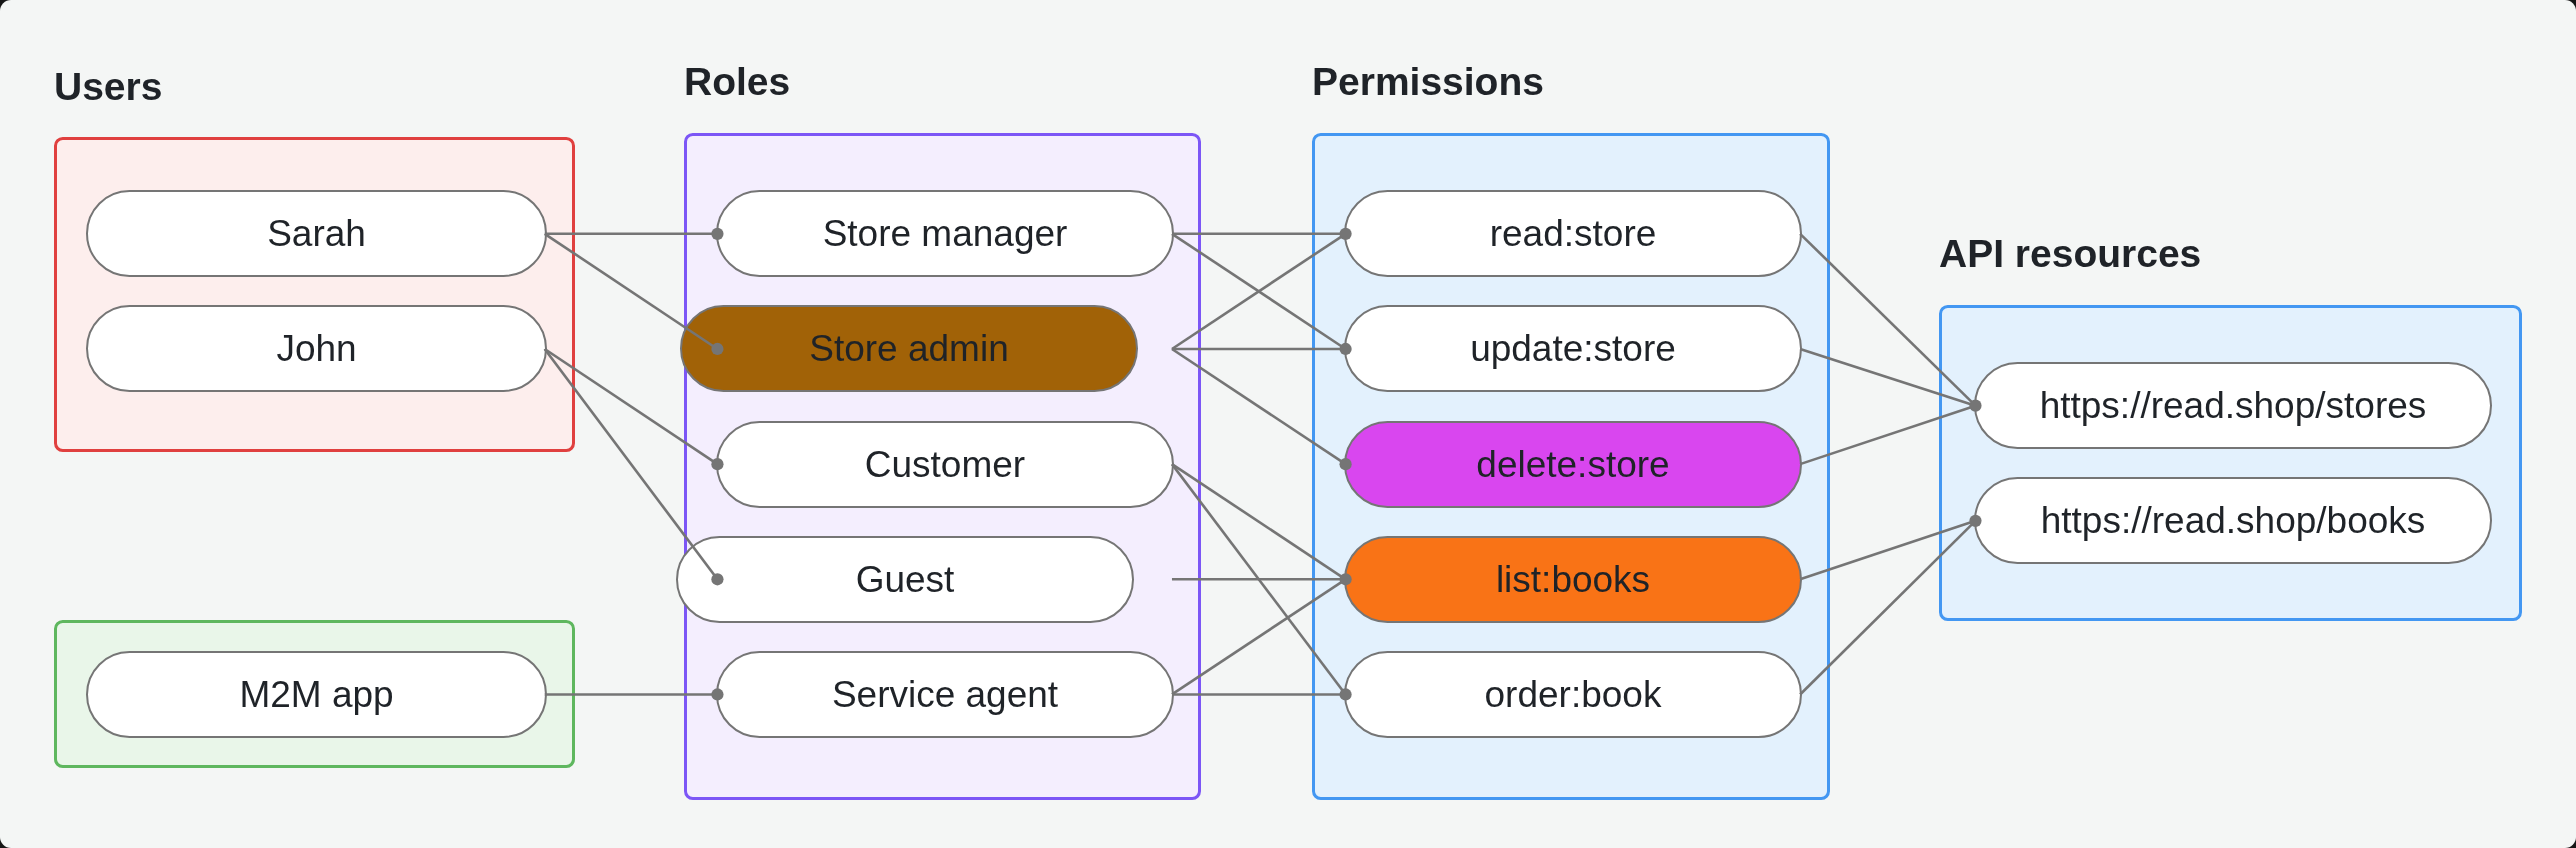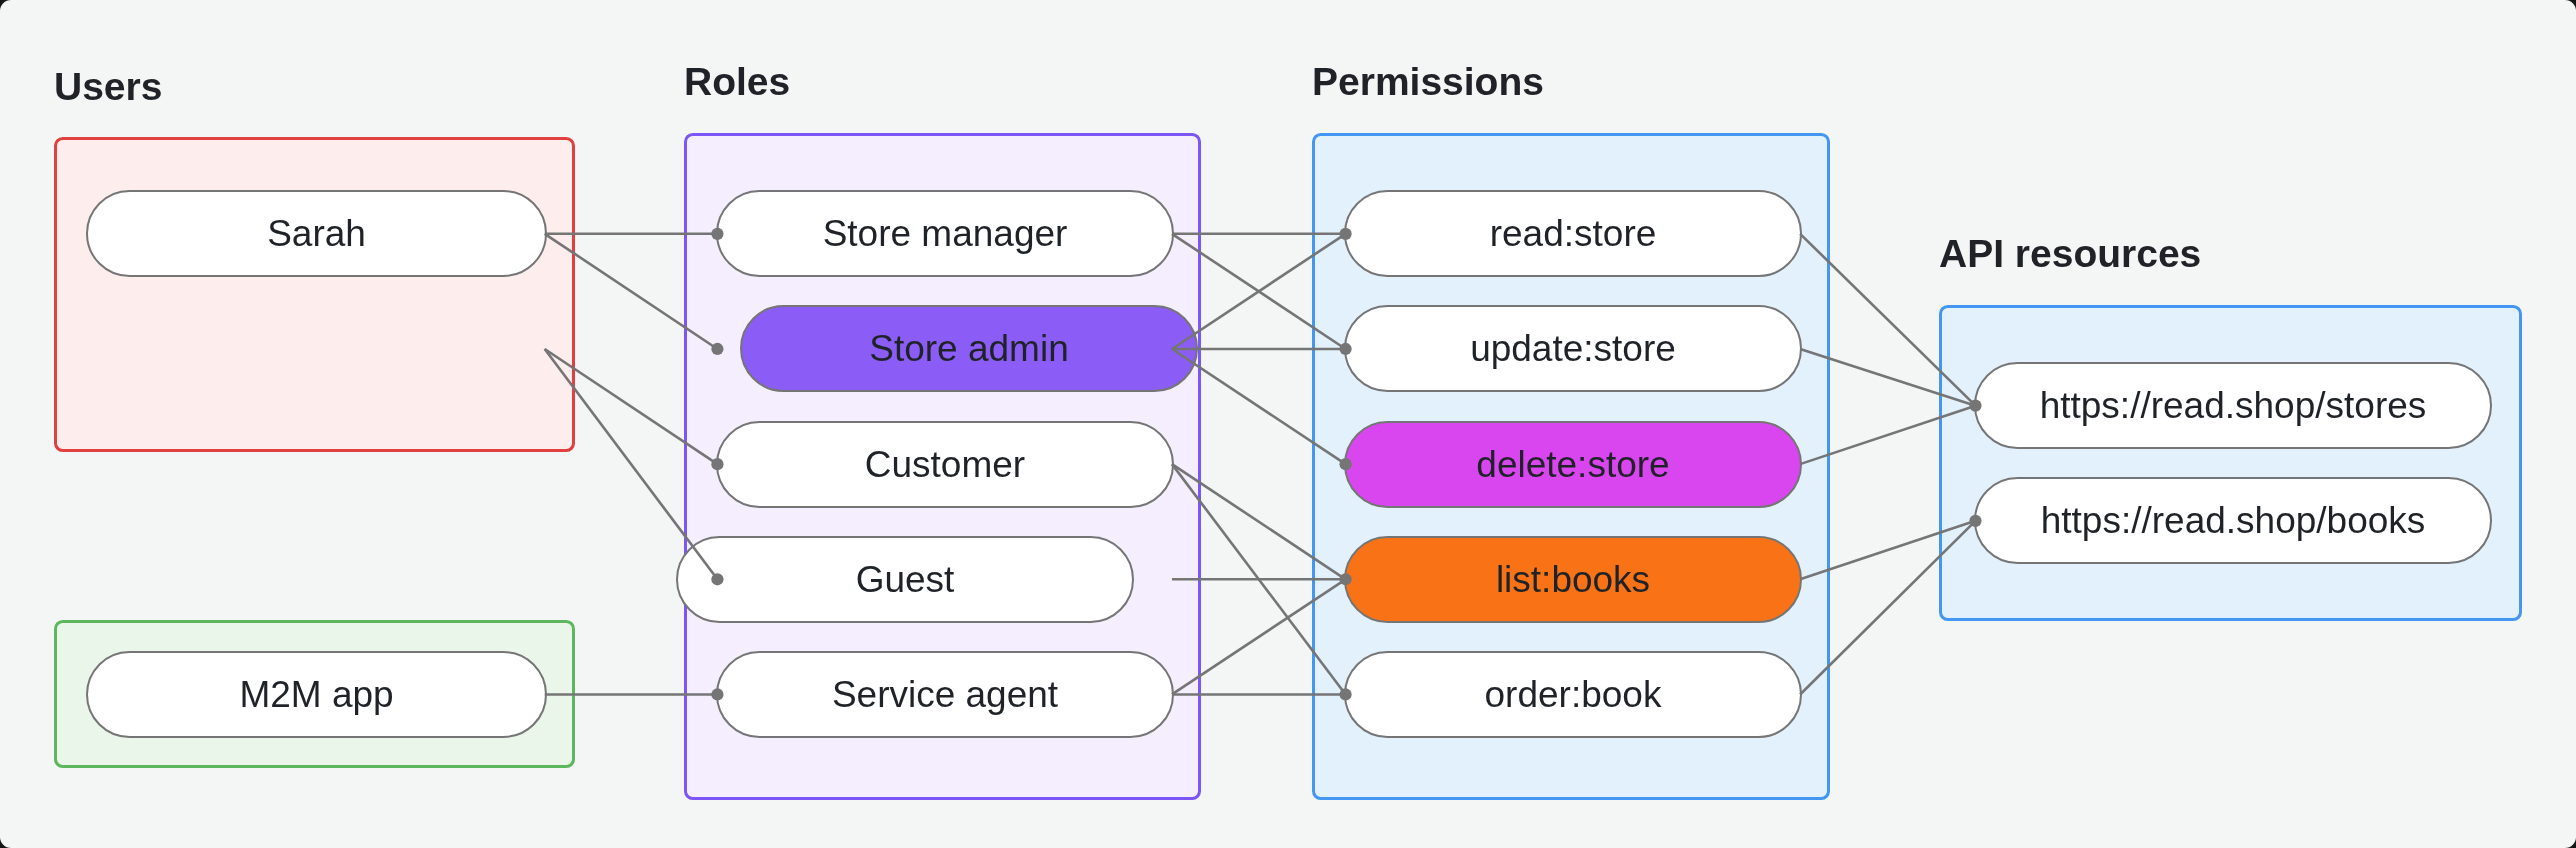--- a/index.html
+++ b/index.html
@@ -96,24 +96,25 @@
   <div class="group-label" style="left:1312px;top:59px;">Permissions</div>
   <div class="group-label" style="left:1939px;top:231px;">API resources</div>
 
   <div class="group-box" style="left: 54px; top: 137px; width: 521px; height: 315px; border-color: rgb(224, 64, 63); background: rgb(253, 238, 237);"></div>
   <div class="group-box" style="left: 54px; top: 620px; width: 521px; height: 148px; border-color: rgb(94, 183, 94); background: rgb(233, 246, 233);"></div>
   <div class="group-box" style="left: 684px; top: 133px; width: 517px; height: 667px; border-color: rgb(124, 86, 246); background: rgb(244, 238, 254);"></div>
   <div class="group-box" style="left: 1312px; top: 133px; width: 518px; height: 667px; border-color: rgb(67, 151, 242); background: rgb(227, 241, 253);"></div>
   <div class="group-box" style="left: 1939px; top: 305px; width: 583px; height: 316px; border-color: rgb(67, 151, 242); background: rgb(227, 241, 253);"></div>
 
   <div class="node" id="n-sarah" style="left: 86px; top: 190px; width: 461px; border-color: rgb(117, 117, 117); background: rgb(255, 255, 255);">Sarah</div>
+  <div class="node" id="n-john" style="left: 86px; top: 305px; width: 461px; border-color: rgb(117, 117, 117); background: rgb(255, 255, 255);">John</div>
   <div class="node" id="n-m2m_app" style="left: 86px; top: 651px; width: 461px; border-color: rgb(117, 117, 117); background: rgb(255, 255, 255);">M2M app</div>
 
   <div class="node" id="n-store_manager" style="left: 716px; top: 190px; width: 458px; border-color: rgb(117, 117, 117); background: rgb(255, 255, 255);">Store manager</div>
-  <div class="node" id="n-store_admin" style="left: 740px; top: 305px; width: 458px; border-color: rgb(117, 117, 117); background: #8b5cf6;">Store admin</div>
+  <div class="node" id="n-store_admin" style="left: 680px; top: 305px; width: 458px; border-color: rgb(117, 117, 117); background: #a16207;">Store admin</div>
   <div class="node" id="n-customer" style="left: 716px; top: 421px; width: 458px; border-color: rgb(117, 117, 117); background: rgb(255, 255, 255);">Customer</div>
   <div class="node" id="n-guest" style="left: 676px; top: 536px; width: 458px; border-color: rgb(117, 117, 117); background: rgb(255, 255, 255);">Guest</div>
   <div class="node" id="n-service_agent" style="left: 716px; top: 651px; width: 458px; border-color: rgb(117, 117, 117); background: rgb(255, 255, 255);">Service agent</div>
 
   <div class="node" id="n-read_store" style="left: 1344px; top: 190px; width: 458px; border-color: rgb(117, 117, 117); background: rgb(255, 255, 255);">read:store</div>
   <div class="node" id="n-update_store" style="left: 1344px; top: 305px; width: 458px; border-color: rgb(117, 117, 117); background: rgb(255, 255, 255);">update:store</div>
   <div class="node" id="n-delete_store" style="left: 1344px; top: 421px; width: 458px; border-color: rgb(117, 117, 117); background: #d946ef;">delete:store</div>
   <div class="node" id="n-list_books" style="left: 1344px; top: 536px; width: 458px; border-color: rgb(117, 117, 117); background: #f97316;">list:books</div>
   <div class="node" id="n-order_book" style="left: 1344px; top: 651px; width: 458px; border-color: rgb(117, 117, 117); background: rgb(255, 255, 255);">order:book</div>
 

